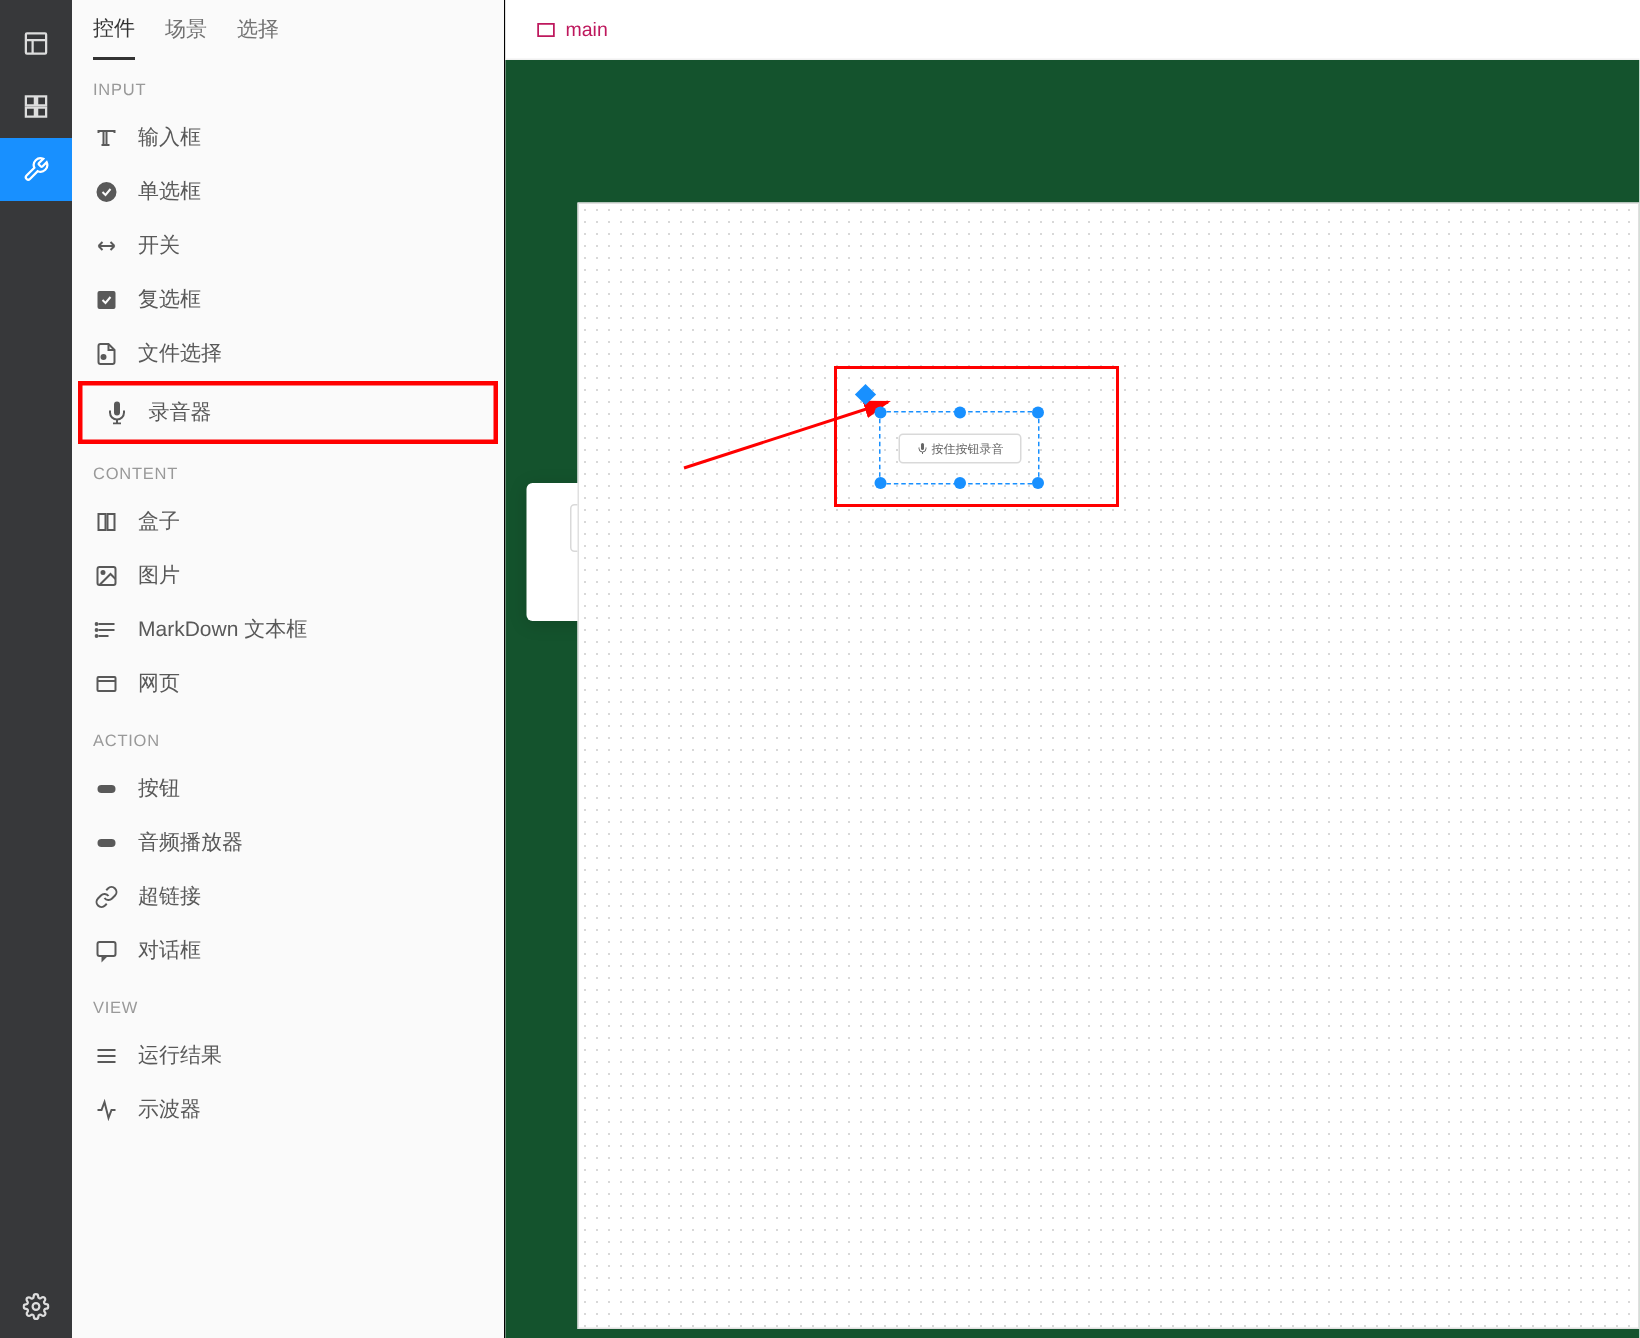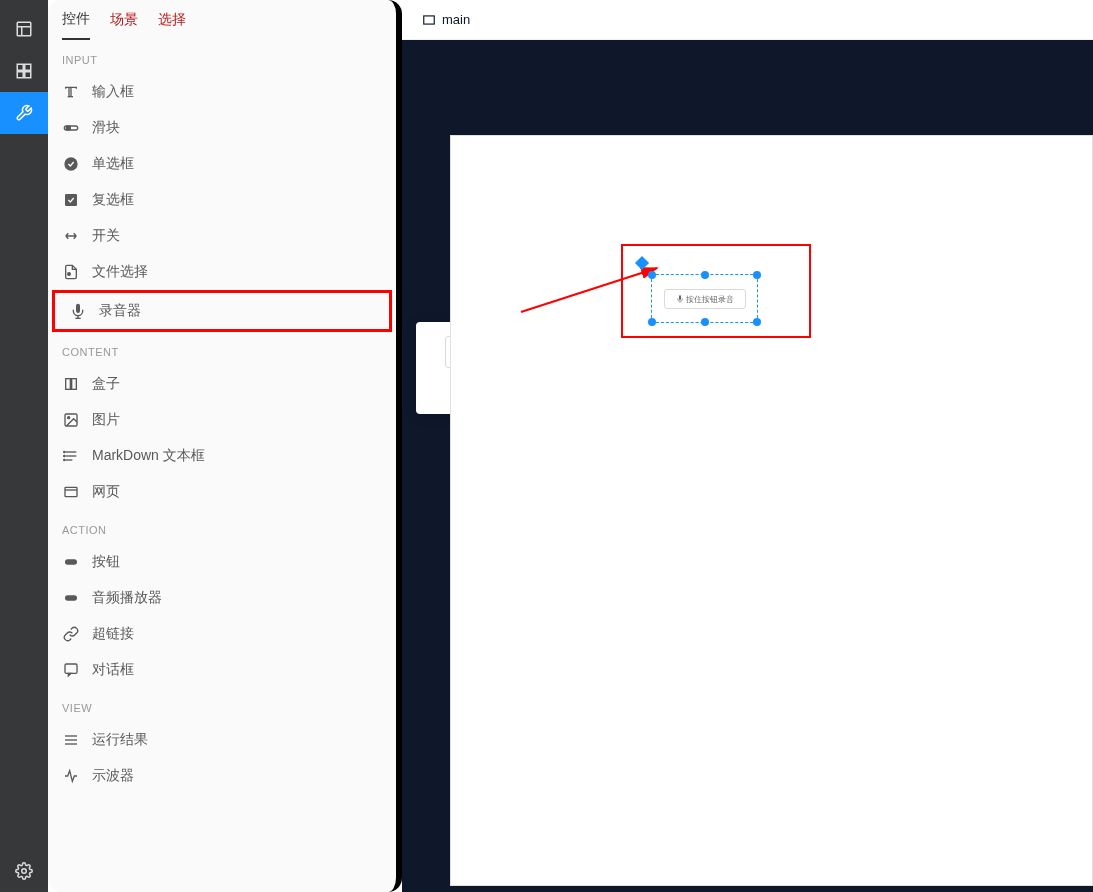--- a/index.html
+++ b/index.html
@@ -5,42 +5,42 @@
     * { box-sizing: border-box; margin: 0; padding: 0; }
     body { font-family: -apple-system, "Helvetica Neue", Arial, sans-serif; font-size: 13px; color: #333; background: #fff; width: 1093px; height: 892px; overflow: hidden; display: flex; }
     
     
     .icon-toolbar { width: 48px; background: #37383a; display: flex; flex-direction: column; align-items: center; padding-top: 8px; }
     .toolbar-icon-item { width: 48px; height: 42px; display: flex; align-items: center; justify-content: center; cursor: pointer; color: #ddd; }
     .toolbar-icon-item.active { background: #1890ff; }
     .toolbar-spacer { flex: 1; }
     
     
-    .side-panel { width: 354px; background: #fafafa; border-right: 6px solid #000000; display: flex; flex-direction: column; height: 100%; border-radius: 14px; }
+    .side-panel { width: 289px; background: #fafafa; border-right: 1px solid #000000; display: flex; flex-direction: column; height: 100%; }
     .panel-tabs { display: flex; padding: 0 14px; border-bottom: 1px solid transparent; height: 40px; align-items: center; gap: 20px; }
-    .panel-tab { padding: 10px 0; cursor: pointer; color: #b91c1c; font-size: 14px; }
+    .panel-tab { padding: 10px 0; cursor: pointer; color: #737373; font-size: 14px; }
     .panel-tab.active { color: #333; border-bottom: 2px solid #333; }
     
     .panel-content { flex: 1; overflow-y: auto; padding: 0 0 12px 0; position: relative; }
     .panel-content::-webkit-scrollbar { width: 6px; }
     .panel-content::-webkit-scrollbar-thumb { background: #ccc; border-radius: 3px; }
     .panel-content::-webkit-scrollbar-track { background: transparent; }
     
     .section-header { padding: 14px 14px 8px; font-size: 11px; color: #999; letter-spacing: 0.5px; text-transform: uppercase; }
     .component-item { display: flex; align-items: center; padding: 9px 14px; cursor: pointer; gap: 12px; font-size: 14px; color: #595959; position: relative; }
     .component-item .ci-icon { width: 18px; height: 18px; display: flex; align-items: center; justify-content: center; color: #595959; }
     
     .highlight-recorder { border: 3px solid #ff0000; margin: 0 4px; }
     
     
     .main-area { flex: 1; display: flex; flex-direction: column; background: #fff; }
     .breadcrumb-bar { height: 40px; display: flex; align-items: center; padding: 0 12px; border-bottom: 1px solid #f0f0f0; background: #fff; gap: 8px; }
-    .breadcrumb-item { display: flex; align-items: center; gap: 6px; padding: 4px 8px; cursor: pointer; font-size: 13px; color: #0f172a; }
-    
-    .canvas-wrap { flex: 1; background: #0f172a; position: relative; }
+    .breadcrumb-item { display: flex; align-items: center; gap: 6px; padding: 4px 8px; cursor: pointer; font-size: 13px; color: #be185d; }
+    
+    .canvas-wrap { flex: 1; background: #14532d; position: relative; }
     .artboard { position: absolute; left: 48px; top: 95px; right: 0; bottom: 6px; border: 1px solid #e0e0e0; background: #fff; background-image: radial-gradient(#d8d8d8 0.7px, transparent 0.7px); background-size: 8px 8px; }
     
     
     .selection-highlight { position: absolute; left: 170px; top: 108px; width: 190px; height: 94px; border: 2px solid #ff0000; }
     .placed-selection { position: absolute; left: 200px; top: 138px; width: 107px; height: 49px; border: 1px dashed #1890ff; }
     .sel-dot { position: absolute; width: 8px; height: 8px; background: #1890ff; border-radius: 50%; }
     .sel-dot.tl { left: -4px; top: -4px; }
     .sel-dot.tr { right: -4px; top: -4px; }
     .sel-dot.bl { left: -4px; bottom: -4px; }
     .sel-dot.br { right: -4px; bottom: -4px; }
@@ -116,54 +116,45 @@
             <path d="M4 7V5h16v2"></path>
             <path d="M9 5v14"></path>
             <path d="M12 5v14"></path>
             <path d="M7 19h8"></path>
           </svg>
         </span>
       <span>输入框</span>
     </div>
     <div class="component-item">
       <span class="ci-icon">
-          <svg width="16" height="16" viewBox="0 0 24 24" fill="none" stroke="currentColor" stroke-width="2">
-            <rect x="2" y="9" width="20" height="6" rx="3"></rect>
-            <circle cx="8" cy="12" r="3" fill="currentColor"></circle>
-          </svg>
-        </span>
-      <span>滑块</span>
-    </div>
-    <div class="component-item">
-      <span class="ci-icon">
           <svg width="16" height="16" viewBox="0 0 24 24" fill="currentColor">
             <circle cx="12" cy="12" r="9" fill="none" stroke="currentColor" stroke-width="2"></circle>
             <path d="M8 12l3 3 5-6" stroke="#fff" stroke-width="2" fill="none"></path>
             <circle cx="12" cy="12" r="9" fill="currentColor"></circle>
             <path d="M8 12l3 3 5-6" stroke="#fafafa" stroke-width="2" fill="none"></path>
           </svg>
         </span>
       <span>单选框</span>
     </div>
     <div class="component-item">
       <span class="ci-icon">
+          <svg width="16" height="16" viewBox="0 0 24 24" fill="none" stroke="currentColor" stroke-width="2">
+            <path d="M4 12h16M4 12l4-4M4 12l4 4M20 12l-4-4M20 12l-4 4"></path>
+          </svg>
+        </span>
+      <span>开关</span>
+    </div>
+    <div class="component-item">
+      <span class="ci-icon">
           <svg width="16" height="16" viewBox="0 0 24 24" fill="currentColor">
             <rect x="3" y="3" width="18" height="18" rx="2"></rect>
             <path d="M8 12l3 3 5-6" stroke="#fafafa" stroke-width="2" fill="none"></path>
           </svg>
         </span>
       <span>复选框</span>
-    </div>
-    <div class="component-item">
-      <span class="ci-icon">
-          <svg width="16" height="16" viewBox="0 0 24 24" fill="none" stroke="currentColor" stroke-width="2">
-            <path d="M4 12h16M4 12l4-4M4 12l4 4M20 12l-4-4M20 12l-4 4"></path>
-          </svg>
-        </span>
-      <span>开关</span>
     </div>
     <div class="component-item">
       <span class="ci-icon">
           <svg width="16" height="16" viewBox="0 0 24 24" fill="none" stroke="currentColor" stroke-width="2">
             <path d="M14 2H6a2 2 0 0 0-2 2v16a2 2 0 0 0 2 2h12a2 2 0 0 0 2-2V8z"></path>
             <polyline points="14 2 14 8 20 8"></polyline>
             <circle cx="9" cy="15" r="2" fill="currentColor"></circle>
           </svg>
         </span>
       <span>文件选择</span>

